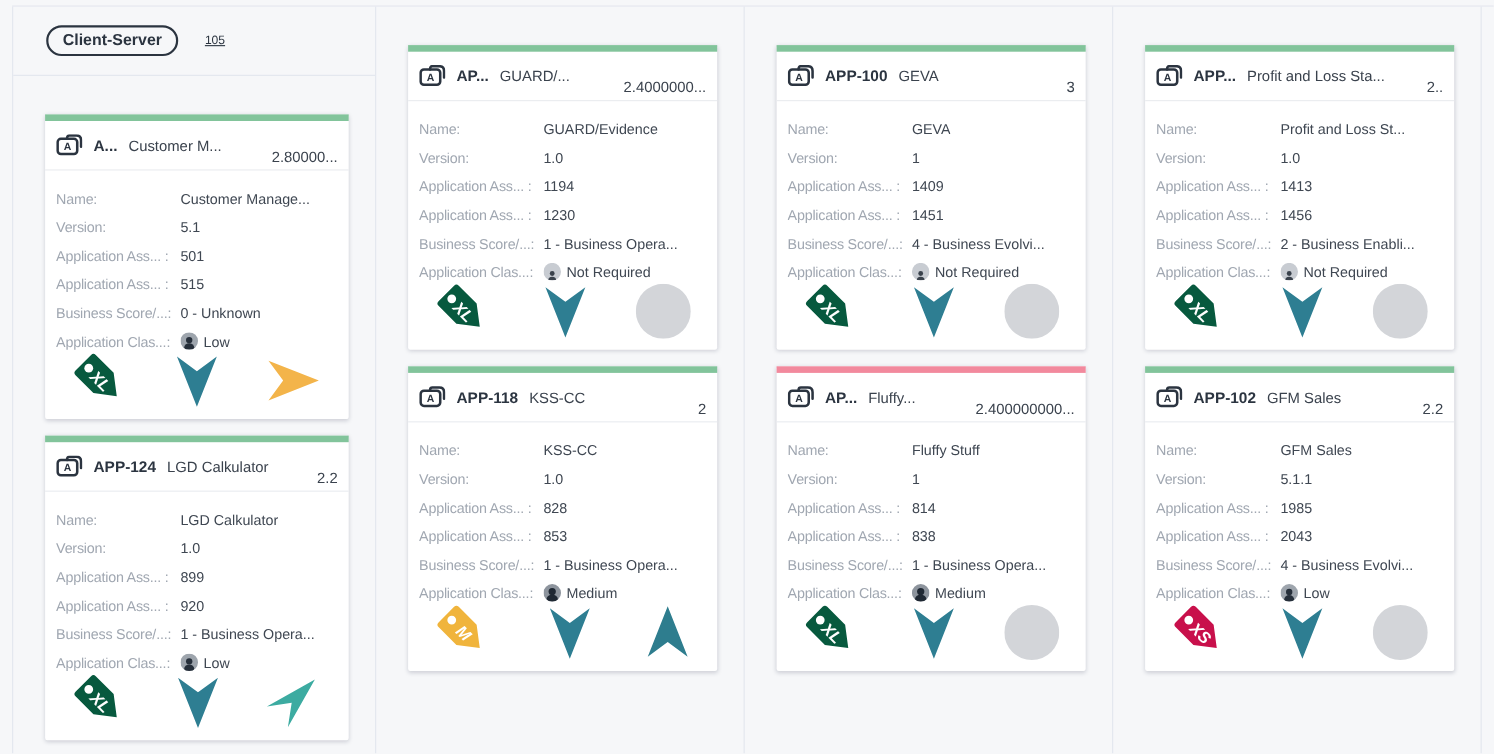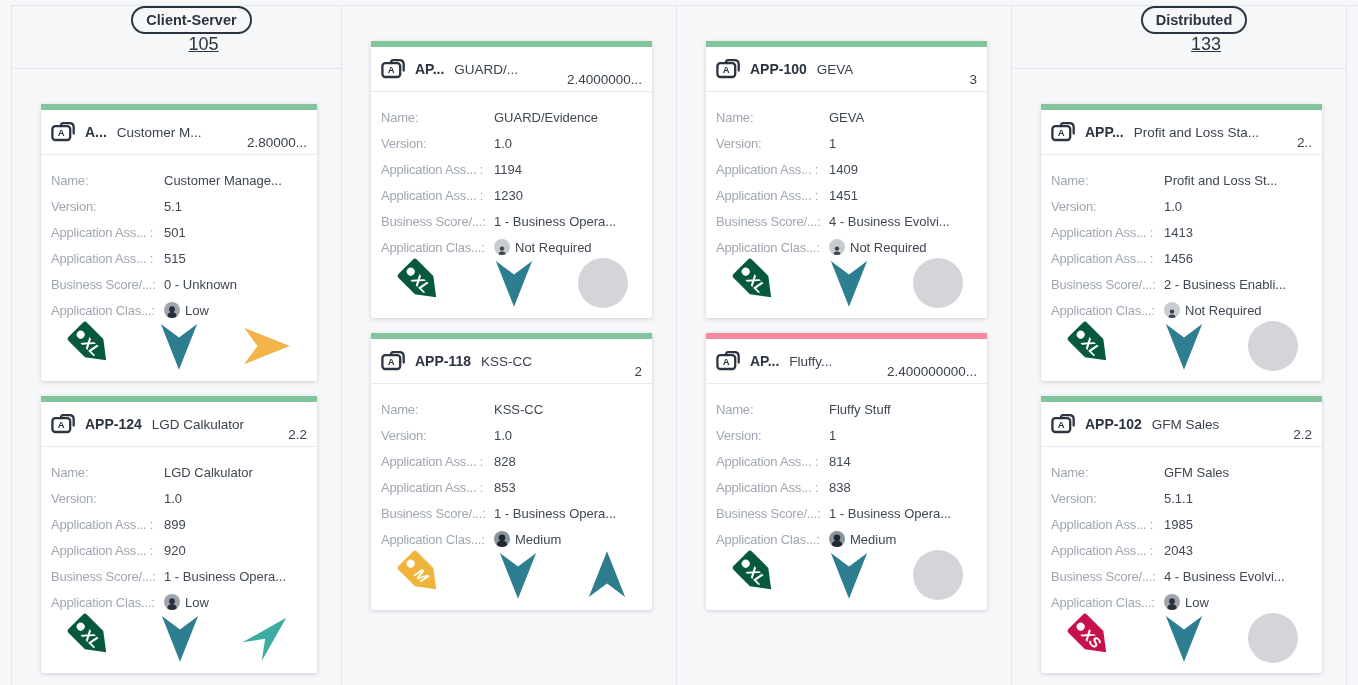--- a/index.html
+++ b/index.html
@@ -3,25 +3,25 @@
 <meta charset="utf-8">
 <style>
   * { box-sizing: border-box; margin: 0; padding: 0; }
   html,body { width: 1358px; height: 685px; overflow: hidden;
     background: #f6f7f9; font-family: "Liberation Sans", sans-serif; }
   .wrap { margin-left: 11px; margin-top: 5px; border-top: 1px solid #e3e6ee;
     display: flex; height: 680px; }
   .col { width: 335px; border-right: 1px solid #e3e6ee; flex-shrink: 0; }
   .col:first-child { border-left: 1px solid #e3e6ee; width: 331px; }
   .col-head { height: 63px; border-bottom: 1px solid #e3e6ee;
-    display: flex; align-items: center; padding-left: 30px; flex-direction: column; }
+    display: flex; align-items: center; padding-left: 30px; }
   .pill { display: inline-flex; align-items: center; border: 2px solid #2b3440;
     border-radius: 16px; padding: 4px 13px; background: transparent; cursor: pointer; }
   .pill-label { font-size: 14.5px; font-weight: 600; color: #2b3440; white-space: nowrap; }
-  .count { margin-left: 24px; font-size: 18px; color: #2b3440; text-decoration: underline; }
+  .count { margin-left: 24px; font-size: 11px; color: #2b3440; text-decoration: underline; }
   .cards { padding: 35px 24px 0 29px; display: flex; flex-direction: column; gap: 15px; }
   .card { background: #fff; border-radius: 2px; height: 277px;
     box-shadow: 0 1px 4px rgba(20,30,60,0.18); display: flex; flex-direction: column;
     cursor: pointer; }
   .accent { height: 6px; flex-shrink: 0; }
   .chead { display: flex; align-items: center; height: 45px; padding: 0 10px;
     border-bottom: 1px solid #e9ebef; gap: 10px; flex-shrink: 0; }
   .app-ic { display: inline-flex; flex-shrink: 0; }
   .cid { font-size: 14px; font-weight: 700; color: #2b3440; white-space: nowrap; }
   .cname { font-size: 13.5px; color: #3a424d; white-space: nowrap; overflow: hidden;
@@ -619,26 +619,20 @@
               <svg width="50" height="50" viewBox="0 0 50 50">
                 <circle cx="25" cy="25" r="25" fill="#d3d5d9"></circle>
               </svg>
             </span>
           </div>
   </article>
 </div>
   </section>
 
   <section class="col">
-    <header class="col-head">
-      <span class="pill">
-        <span class="pill-label">Distributed</span>
-      </span>
-      <span class="count">133</span>
-    </header>
     <div class="cards">
   <article class="card">
     <div class="accent" style="background: rgb(130, 196, 155);"></div>
     <div class="chead">
       <span class="app-ic">
               <svg width="24" height="20" viewBox="0 0 24 20">
                 <rect x="1.4" y="4.2" width="17.8" height="13.8" rx="3" fill="none" stroke="#2b3440" stroke-width="2.3"></rect>
                 <path d="M10 4.2 V3.3 Q10 1.2 12.1 1.2 H18.4 Q22.7 1.2 22.7 5.5 V11.5" fill="none" stroke="#2b3440" stroke-width="2.3" stroke-linecap="round"></path>
                 <text x="10.3" y="14.3" text-anchor="middle" font-size="9.5" font-weight="700" fill="#2b3440" font-family="Liberation Sans, sans-serif">A</text>
               </svg>

